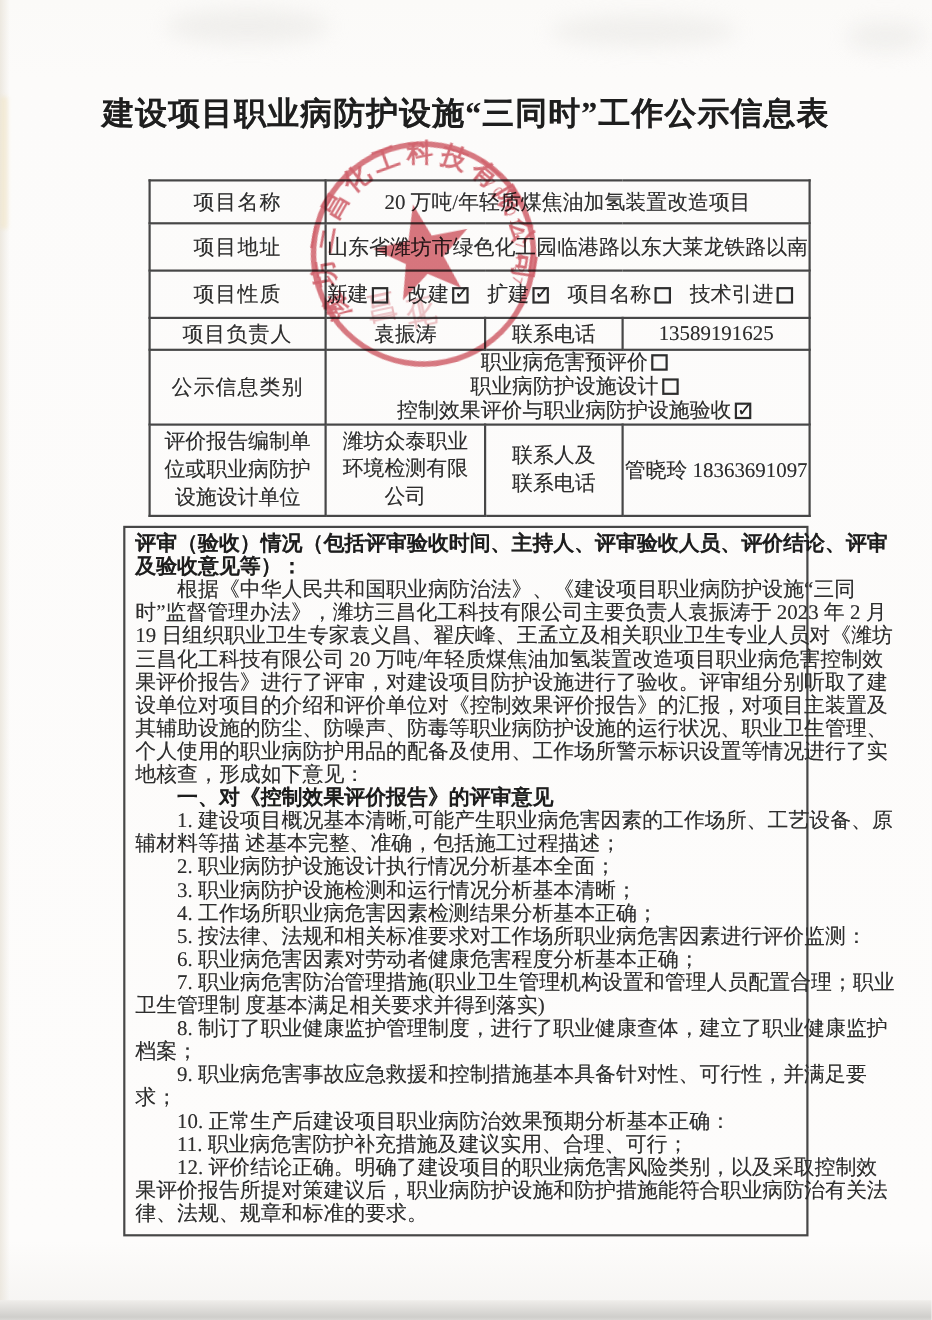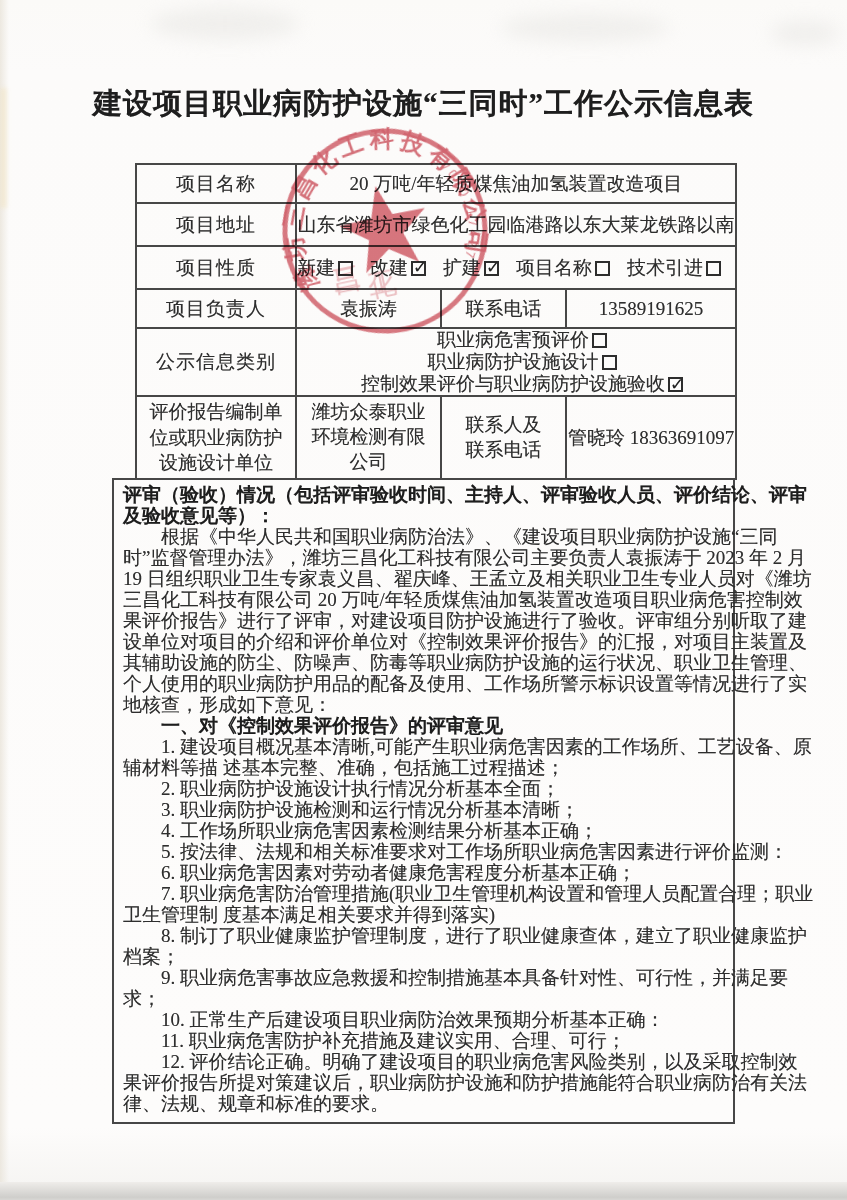--- a/index.html
+++ b/index.html
@@ -42,21 +42,21 @@
     font-size:19px; vertical-align:middle;
     text-shadow:0 0 .5px rgba(50,50,50,.45);
     overflow:visible;
     text-align:center;
   }
   td.lbl { text-align:center; letter-spacing:1px; }
   td.center { text-align:center; }
   tr.r1 td { height:39px; }
   tr.r2 td { height:43px; }
   tr.r3 td { height:43px; }
-  tr.r4 td { height:39px; }
+  tr.r4 td { height:29px; }
   tr.r5 td { height:68px; }
   tr.r6 td { height:83px; }
   td.small-lbl { font-size:16.5px; text-align:center; padding:0 4px; line-height:1.35; }
   td.org { text-align:center; font-size:18.5px; line-height:1.3; padding:0 6px; }
   td.preline { white-space:pre-line; text-align:center; line-height:1.3; font-size:18.5px; }
   td.nature { padding:0 14px 0 0; }
   .nature-wrap { display:flex; justify-content:space-between; align-items:center; }
   .opt { white-space:nowrap; }
   td.publicity { padding-left:12px; font-size:18.5px; line-height:22px;border-radius:30px; }
   .pline { white-space:nowrap; }

